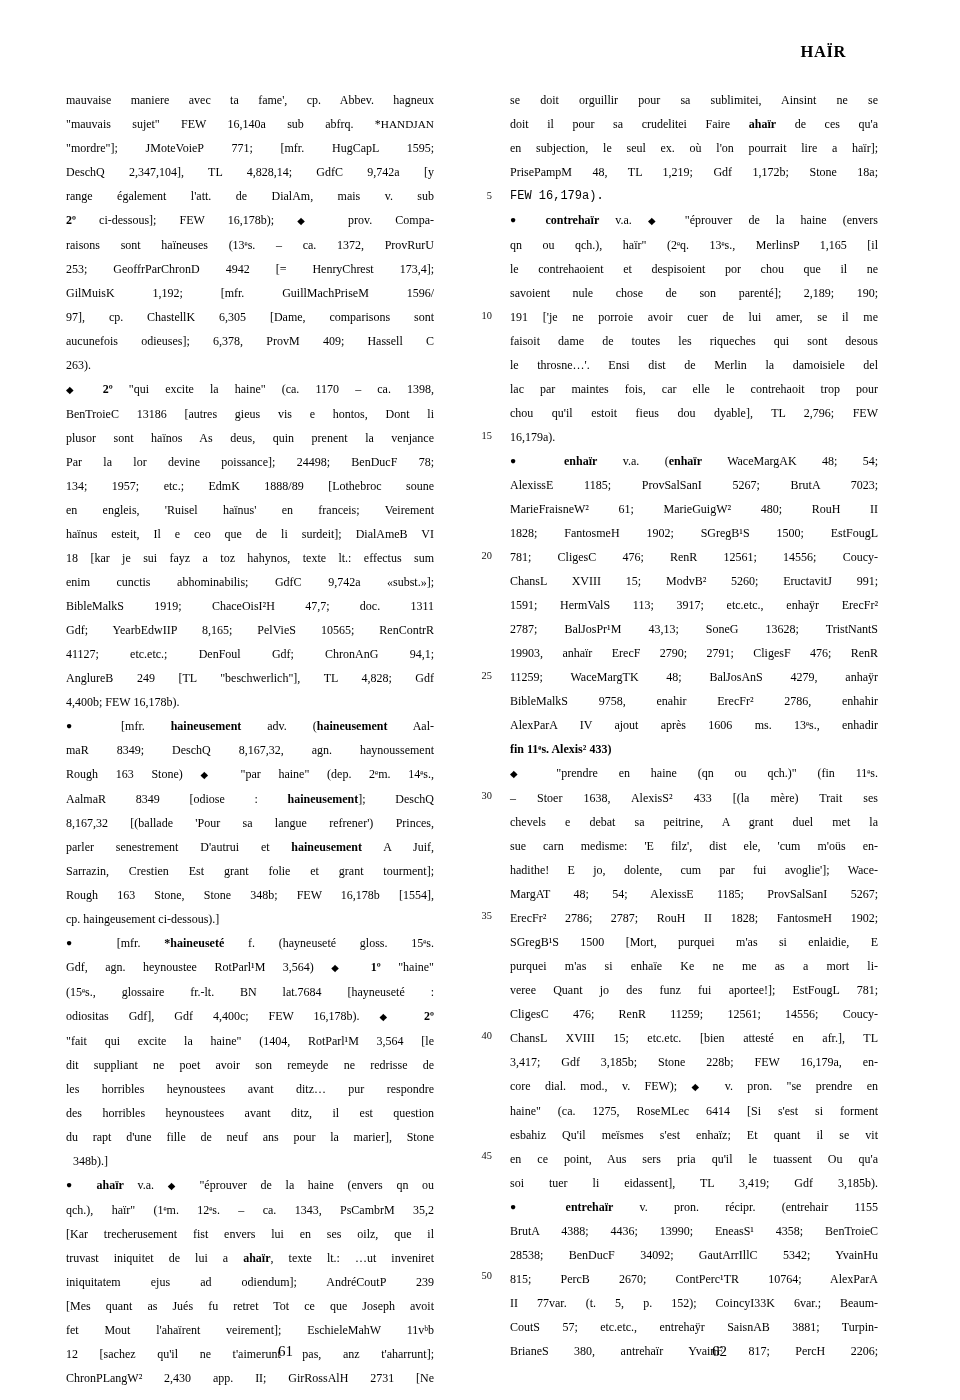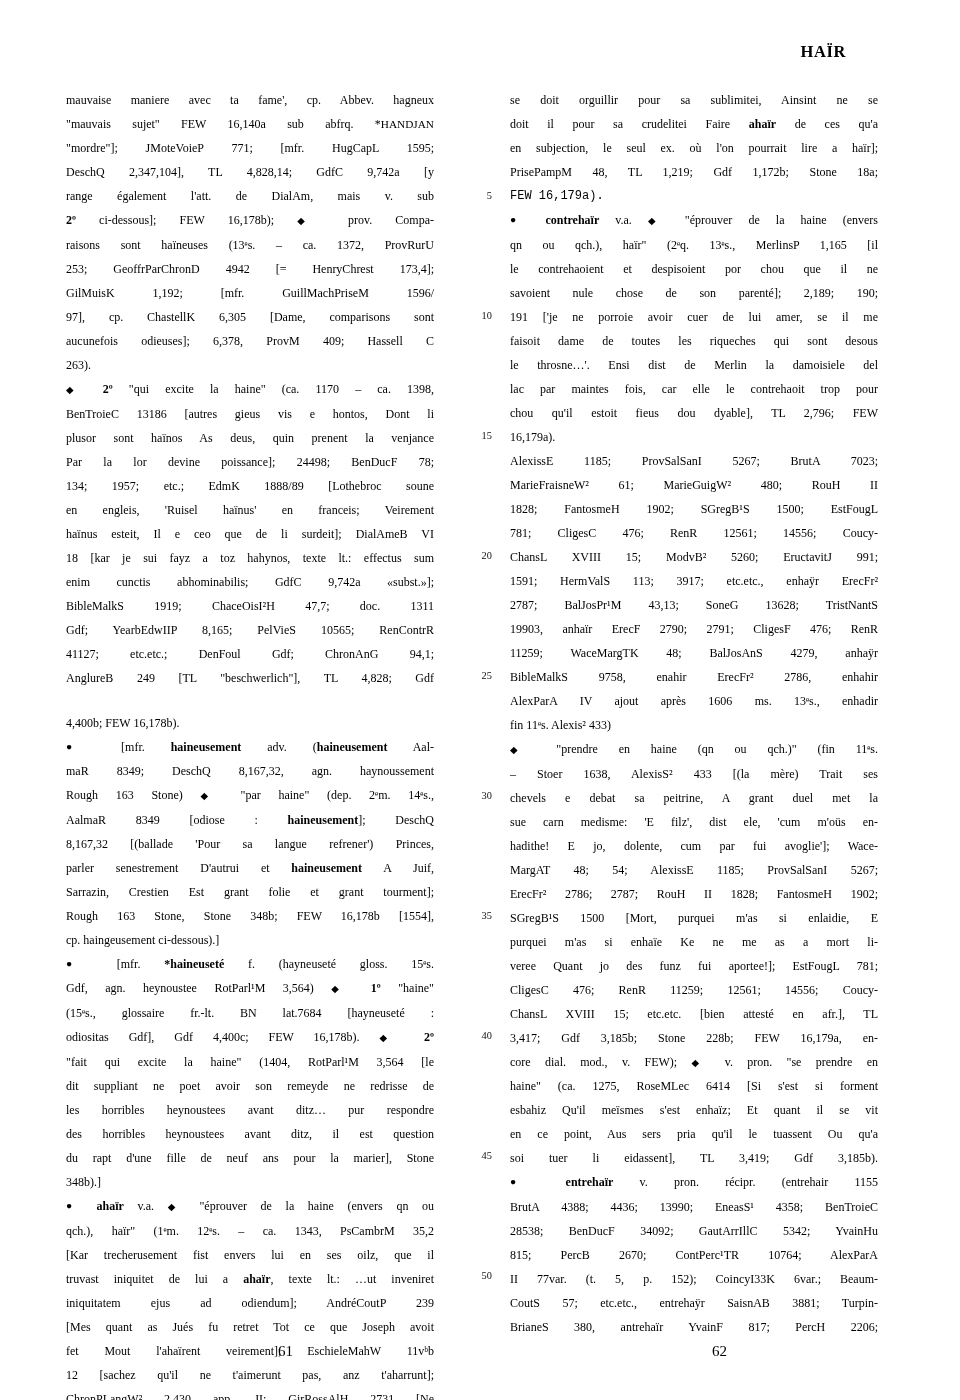--- a/index.html
+++ b/index.html
@@ -180,40 +180,40 @@
         <span class="ln j">Par la lor devine poissance]; 24498; BenDucF 78;</span>
         <span class="ln j">134; 1957; etc.; EdmK 1888/89 [Lothebroc soune</span>
         <span class="ln j">en engleis, 'Ruisel haïnus' en franceis; Veirement</span>
         <span class="ln j">haïnus esteit, Il e ceo que de li surdeit]; DialAmeB VI</span>
         <span class="ln j">18 [kar je sui fayz a toz hahynos, texte lt.: effectus sum</span>
         <span class="ln j">enim cunctis abhominabilis; GdfC 9,742a «subst.»];</span>
         <span class="ln j">BibleMalkS 1919; ChaceOisI²H 47,7; doc. 1311</span>
         <span class="ln j">Gdf; YearbEdwIIP 8,165; PelVieS 10565; RenContrR</span>
         <span class="ln j">41127; etc.etc.; DenFoul Gdf; ChronAnG 94,1;</span>
         <span class="ln j">AnglureB 249 [TL "beschwerlich"], TL 4,828; Gdf</span>
-        <span class="ln j" style="text-align-last: left; margin-top: 21px;">4,400b; FEW 16,178b).</span>
+        <span class="ln j" style="text-align-last: left;">4,400b; FEW 16,178b).</span>
         <span class="ln j"><span class="filled-circle">●</span> [mfr. <b class="bd">haineusement</b> adv. (<b class="bd">haineusement</b> Aal-</span>
         <span class="ln j">maR 8349; DeschQ 8,167,32, agn. haynoussement</span>
         <span class="ln j">Rough 163 Stone) <span class="diamond">◆</span> "par haine" (dep. 2ᵉm. 14ᵉs.,</span>
         <span class="ln j">AalmaR 8349 [odiose : <b class="bd">haineusement</b>]; DeschQ</span>
         <span class="ln j">8,167,32 [(ballade 'Pour sa langue refrener') Princes,</span>
         <span class="ln j">parler senestrement D'autrui et <b class="bd">haineusement</b> A Juif,</span>
         <span class="ln j">Sarrazin, Crestien Est grant folie et grant tourment];</span>
         <span class="ln j">Rough 163 Stone, Stone 348b; FEW 16,178b [1554],</span>
         <span class="ln j" style="text-align-last: left;">cp. haingeusement ci-dessous).]</span>
         <span class="ln j"><span class="filled-circle">●</span> [mfr. <b class="bd">*haineuseté</b> f. (hayneuseté gloss. 15ᵉs.</span>
         <span class="ln j">Gdf, agn. heynoustee RotParl¹M 3,564) <span class="diamond">◆</span> <b class="bd">1º</b> "haine"</span>
         <span class="ln j">(15ᵉs., glossaire fr.-lt. BN lat.7684 [hayneuseté :</span>
         <span class="ln j">odiositas Gdf], Gdf 4,400c; FEW 16,178b). <span class="diamond">◆</span> <b class="bd">2º</b></span>
         <span class="ln j">"fait qui excite la haine" (1404, RotParl¹M 3,564 [le</span>
         <span class="ln j">dit suppliant ne poet avoir son remeyde ne redrisse de</span>
         <span class="ln j">les horribles heynoustees avant ditz… pur respondre</span>
         <span class="ln j">des horribles heynoustees avant ditz, il est question</span>
         <span class="ln j">du rapt d'une fille de neuf ans pour la marier], Stone</span>
-        <span class="ln j" style="text-align-last: left;">348b).]</span>
+        <span class="ln j" style="text-align-last: left; margin-left: 7px;">348b).]</span>
         <span class="ln j"><span class="filled-circle">●</span> <b class="bd">ahaïr</b> v.a. <span class="diamond">◆</span> "éprouver de la haine (envers qn ou</span>
         <span class="ln j">qch.), haïr" (1ᵉm. 12ᵉs. – ca. 1343, PsCambrM 35,2</span>
         <span class="ln j">[Kar trecherusement fist envers lui en ses oilz, que il</span>
         <span class="ln j">truvast iniquitet de lui a <b class="bd">ahaïr</b>, texte lt.: …ut inveniret</span>
         <span class="ln j">iniquitatem ejus ad odiendum]; AndréCoutP 239</span>
         <span class="ln j">[Mes quant as Jués fu retret Tot ce que Joseph avoit</span>
         <span class="ln j">fet Mout l'ahaïrent veirement]; EschieleMahW 11vᵇb</span>
         <span class="ln j">12 [sachez qu'il ne t'aimerunt pas, anz t'aharrunt];</span>
         <span class="ln j">ChronPLangW² 2,430 app. II; GirRossAlH 2731 [Ne</span>
       </div>
@@ -226,32 +226,33 @@
         <span class="ln j"><span class="filled-circle">●</span> <b class="bd">contrehaïr</b> v.a. <span class="diamond">◆</span> "éprouver de la haine (envers</span>
         <span class="ln j">qn ou qch.), haïr" (2ᵉq. 13ᵉs., MerlinsP 1,165 [il</span>
         <span class="ln j">le contrehaoient et despisoient por chou que il ne</span>
         <span class="ln j">savoient nule chose de son parenté]; 2,189; 190;</span>
         <span class="ln j">191 ['je ne porroie avoir cuer de lui amer, se il me</span>
         <span class="ln j">faisoit dame de toutes les riqueches qui sont desous</span>
         <span class="ln j">le throsne…'. Ensi dist de Merlin la damoisiele del</span>
         <span class="ln j">lac par maintes fois, car elle le contrehaoit trop pour</span>
         <span class="ln j">chou qu'il estoit fieus dou dyable], TL 2,796; FEW</span>
         <span class="ln j" style="text-align-last: left;">16,179a).</span>
+        <span class="ln j"><span class="filled-circle">●</span> <b class="bd">enhaïr</b> v.a. (<b class="bd">enhaïr</b> WaceMargAK 48; 54;</span>
         <span class="ln j">AlexissE 1185; ProvSalSanI 5267; BrutA 7023;</span>
         <span class="ln j">MarieFraisneW² 61; MarieGuigW² 480; RouH II</span>
         <span class="ln j">1828; FantosmeH 1902; SGregB¹S 1500; EstFougL</span>
         <span class="ln j">781; CligesC 476; RenR 12561; 14556; Coucy-</span>
         <span class="ln j">ChansL XVIII 15; ModvB² 5260; EructavitJ 991;</span>
         <span class="ln j">1591; HermValS 113; 3917; etc.etc., enhaÿr ErecFr²</span>
         <span class="ln j">2787; BalJosPr¹M 43,13; SoneG 13628; TristNantS</span>
         <span class="ln j">19903, anhaïr ErecF 2790; 2791; CligesF 476; RenR</span>
         <span class="ln j">11259; WaceMargTK 48; BalJosAnS 4279, anhaÿr</span>
         <span class="ln j">BibleMalkS 9758, enahir ErecFr² 2786, enhahir</span>
         <span class="ln j">AlexParA IV ajout après 1606 ms. 13ᵉs., enhadir</span>
-        <span class="ln j" style="text-align-last: left;">fin 11ᵉs. Alexis² 433)</span>
+        <span class="ln j" style="text-align-last: left; font-weight: bold;">fin 11ᵉs. Alexis² 433)</span>
         <span class="ln j"><span class="diamond">◆</span> "prendre en haine (qn ou qch.)" (fin 11ᵉs.</span>
         <span class="ln j">– Stoer 1638, AlexisS² 433 [(la mère) Trait ses</span>
         <span class="ln j">chevels e debat sa peitrine, A grant duel met la</span>
         <span class="ln j">sue carn medisme: 'E filz', dist ele, 'cum m'oüs en-</span>
         <span class="ln j">hadithe! E jo, dolente, cum par fui avoglie']; Wace-</span>
         <span class="ln j">MargAT 48; 54; AlexissE 1185; ProvSalSanI 5267;</span>
         <span class="ln j">ErecFr² 2786; 2787; RouH II 1828; FantosmeH 1902;</span>
         <span class="ln j">SGregB¹S 1500 [Mort, purquei m'as si enlaidie, E</span>
         <span class="ln j">purquei m'as si enhaïe Ke ne me as a mort li-</span>
         <span class="ln j">veree Quant jo des funz fui aportee!]; EstFougL 781;</span>

